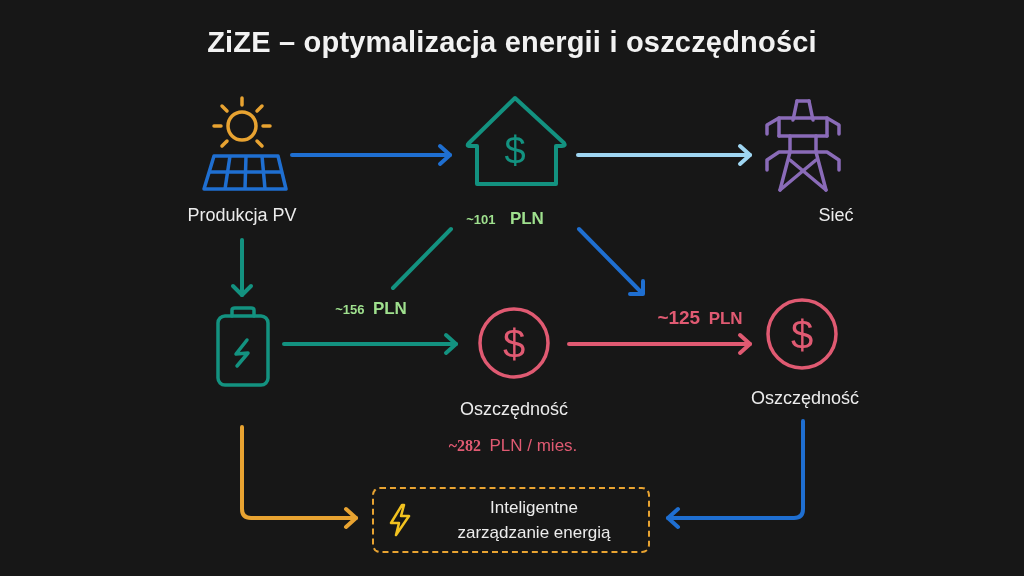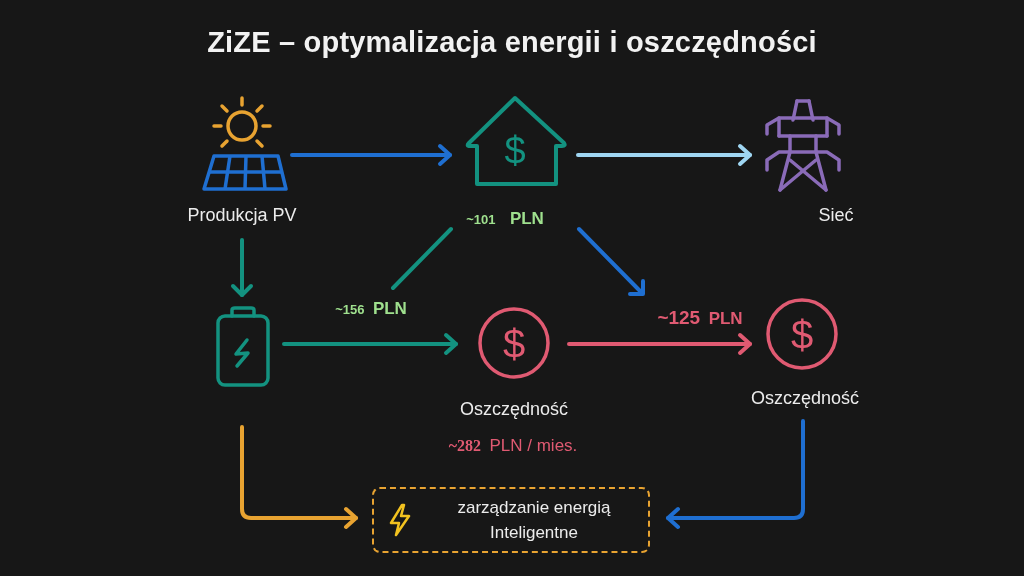--- a/index.html
+++ b/index.html
@@ -151,18 +151,18 @@
   <div class="val pink" style="left:513px; top:436px;">
     <span class="num" style="font-size:16px;font-family:Liberation Serif, serif;">~282</span>
     <span class="unit" style="font-weight:normal;margin-top:48px;">PLN / mies.</span>
   </div>
 
   <div class="box">
     <svg class="box-icon" width="24" height="34" viewBox="0 0 24 34">
       <polygon points="14,2 3,20 11,20 8,32 21,13 13,13 16,2" fill="none" stroke="#f2c21f" stroke-width="2.5" stroke-linejoin="round"></polygon>
     </svg>
     <div class="box-text">
+      <div>Inteligentne</div>
       <div>zarządzanie energią</div>
-      <div>Inteligentne</div>
     </div>
   </div>
 
 </div>
 
 </body></html>

